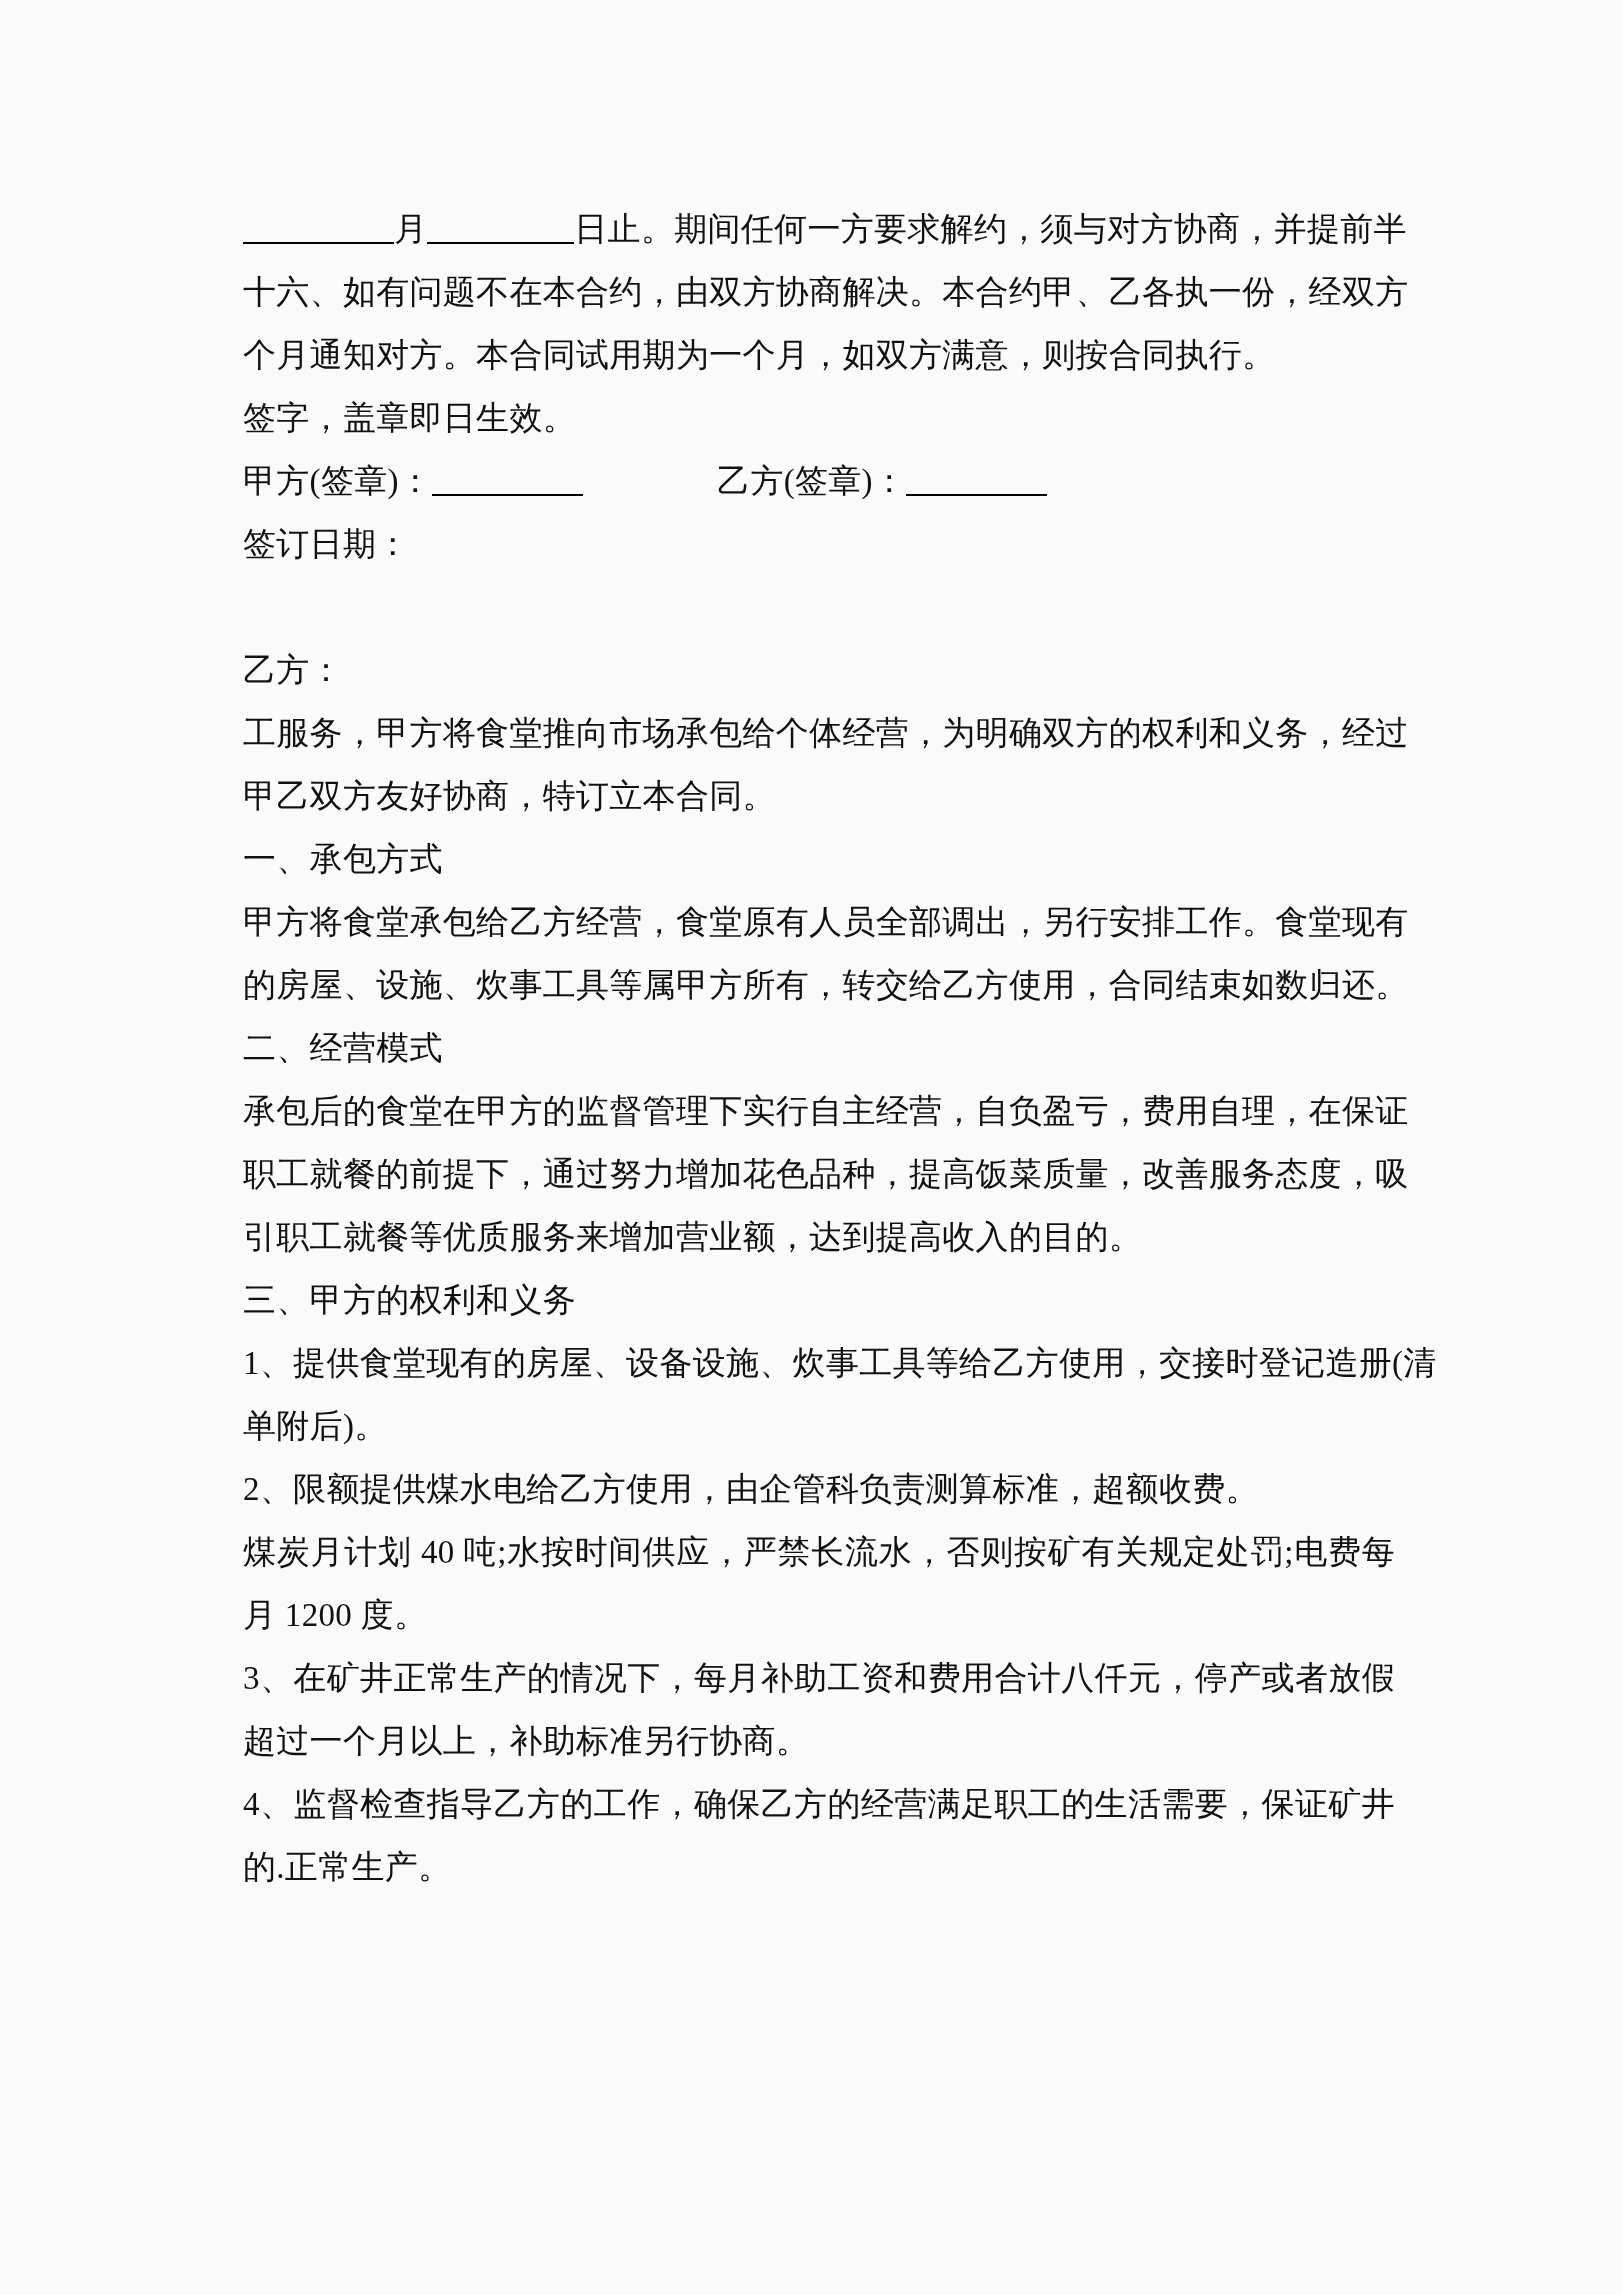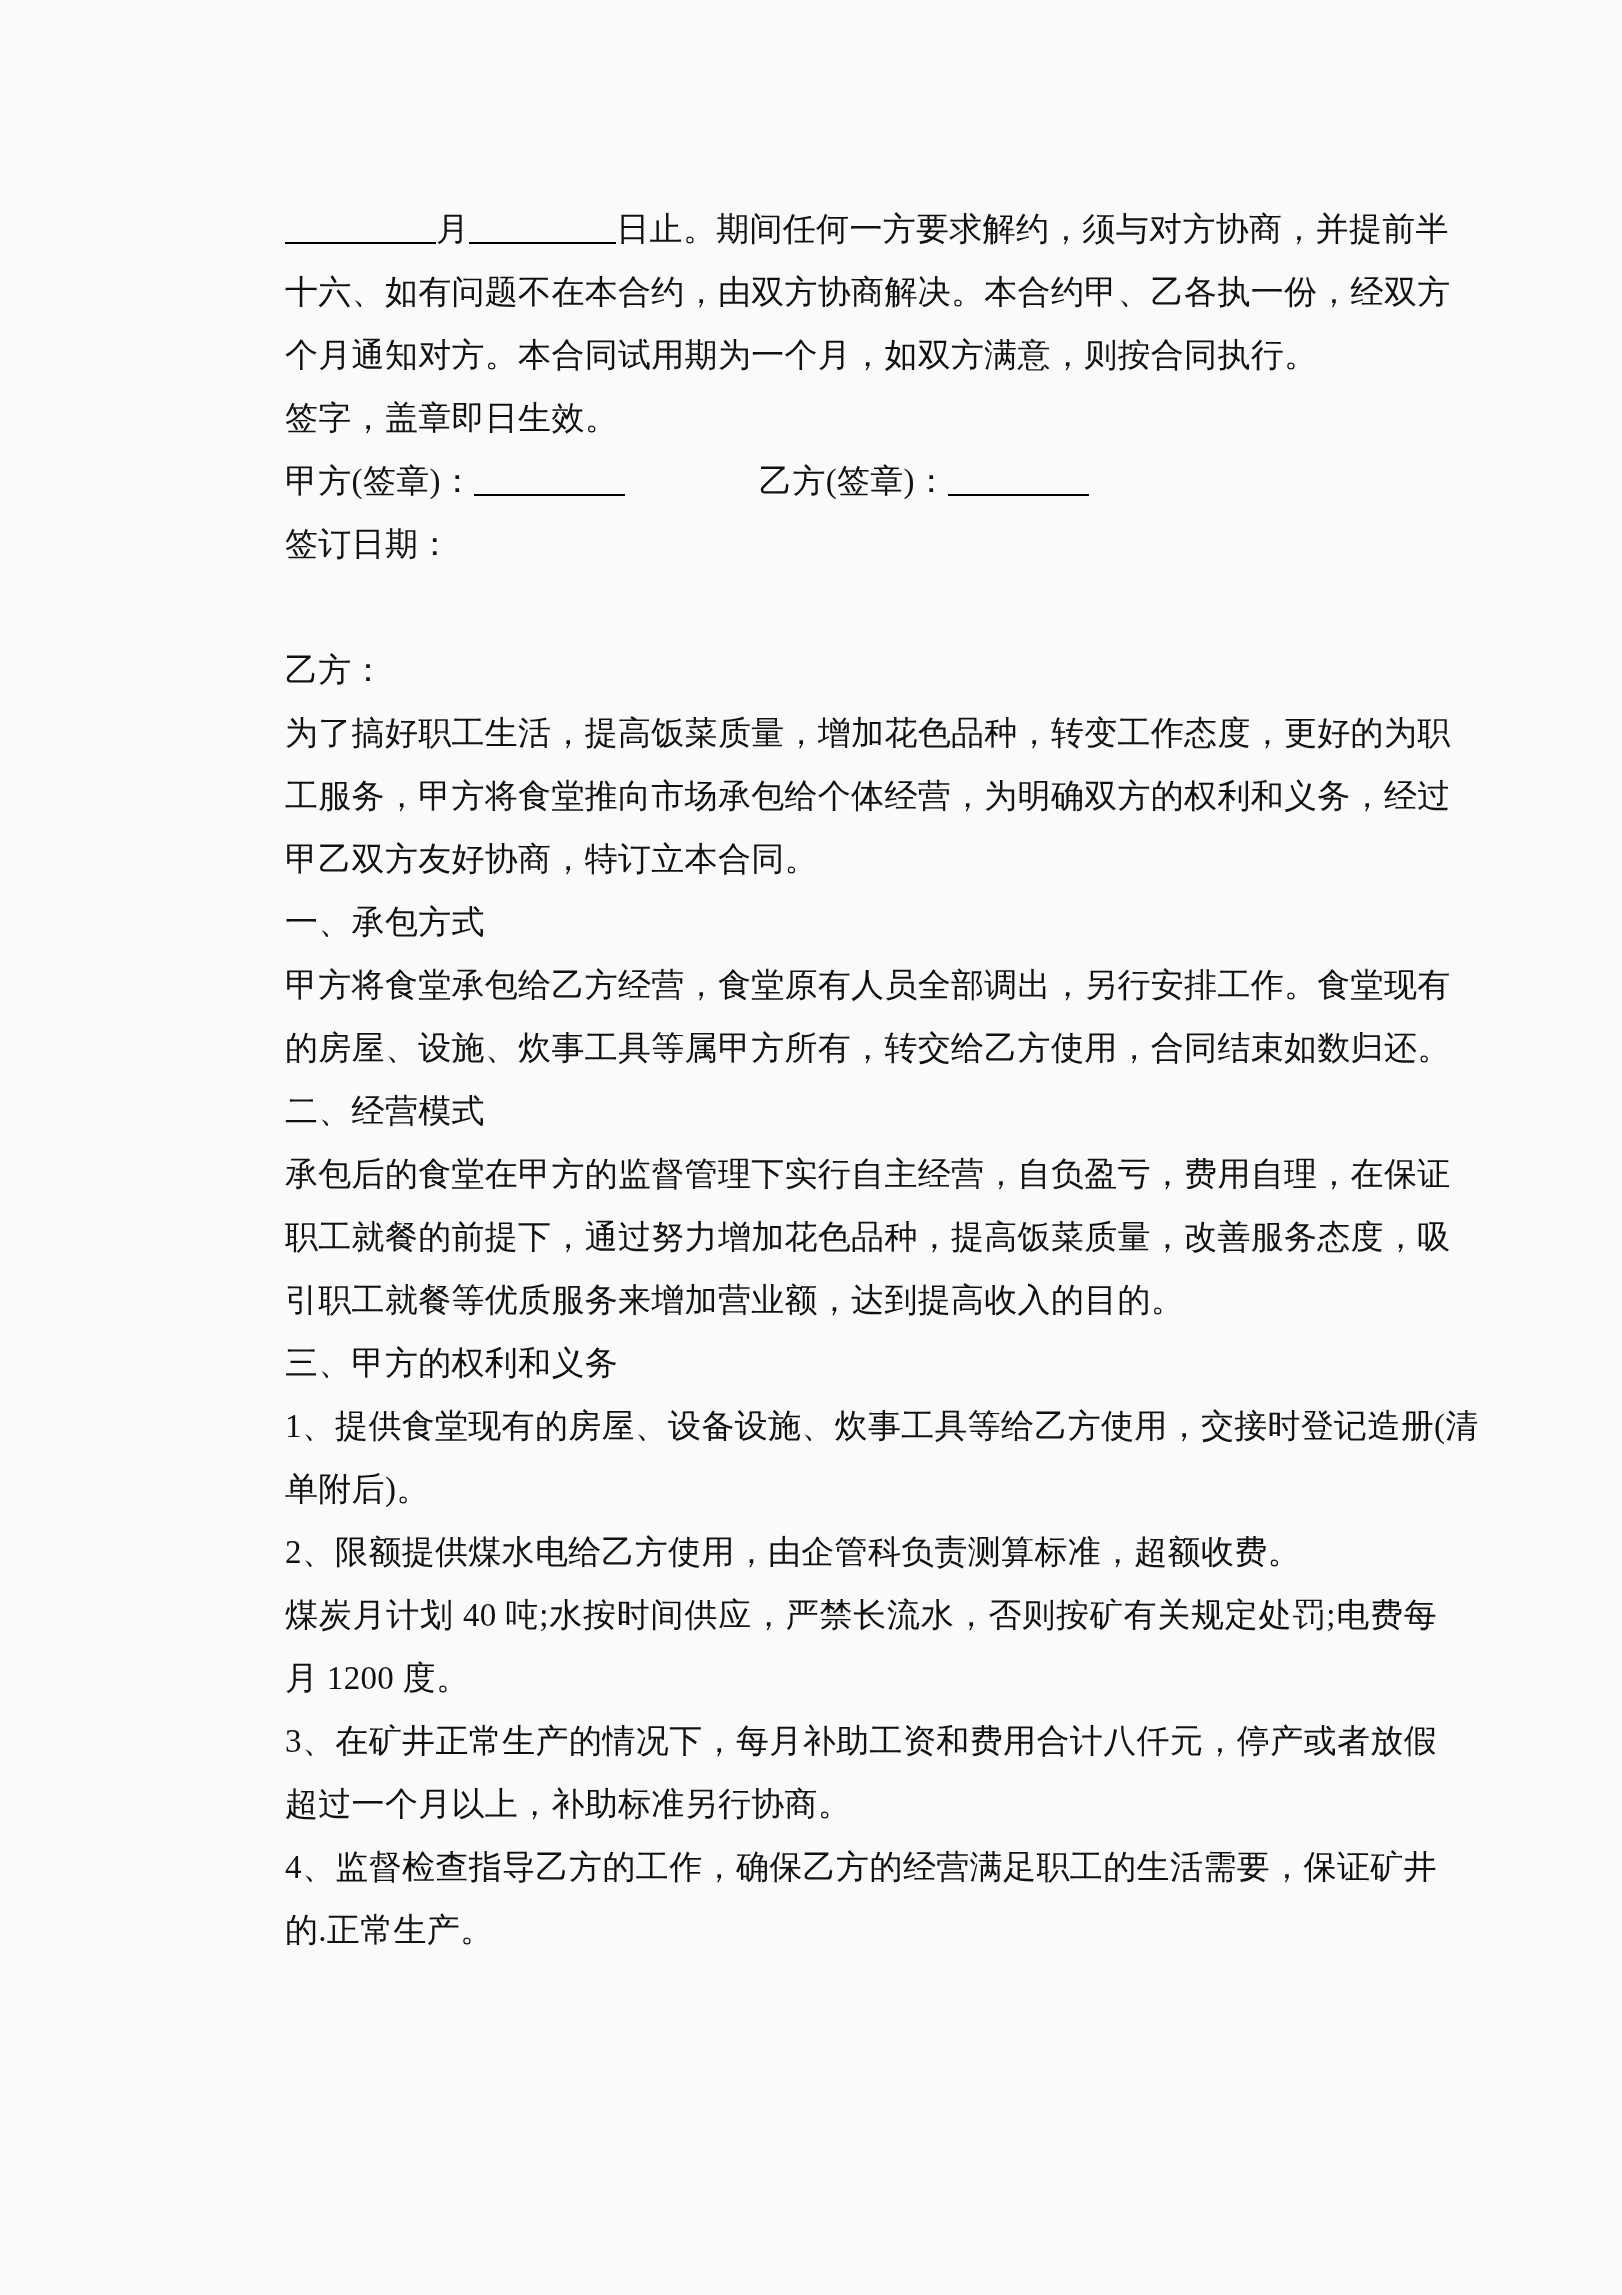--- a/index.html
+++ b/index.html
@@ -20,21 +20,20 @@
   }
   #doc {
     position: absolute;
     left: 243px;
     top: 198px;
     width: 1152px;
     font-family: "Liberation Serif", "DejaVu Serif", serif;
     font-size: 33px;
     line-height: 63px;
     color: #111111;
-    margin-left: 42px;
   }
   .line {
     height: 63px;
     white-space: nowrap;
   }
   .line.j {
     text-align: justify;
     text-align-last: justify;
   }
   .line.blank {
@@ -60,21 +59,20 @@
 <div id="page" style="background: rgb(250, 250, 250);">
   <div id="doc" style="color: rgb(17, 17, 17);">
       <div class="line j"><span class="u" style="width: 151px;"></span><span class="run">月</span><span class="u" style="width: 147px;"></span><span class="run">日止。期间任何一方要求解约，须与对方协商，并提前半</span></div>
       <div class="line j"><span class="run">十六、如有问题不在本合约，由双方协商解决。本合约甲、乙各执一份，经双方</span></div>
       <div class="line"><span class="run">个月通知对方。本合同试用期为一个月，如双方满意，则按合同执行。</span></div>
       <div class="line"><span class="run">签字，盖章即日生效。</span></div>
       <div class="line"><span class="run">甲方(签章)：</span><span class="u" style="width: 151px;"></span><span class="gap" style="width: 134px;"></span><span class="run">乙方(签章)：</span><span class="u" style="width: 141px;"></span></div>
       <div class="line"><span class="run">签订日期：</span></div>
       <div class="line blank"></div>
       <div class="line"><span class="run">乙方：</span></div>
-      <div class="line j"><span class="run">为了搞好职工生活，提高饭菜质量，增加花色品种，转变工作态度，更好的为职</span></div>
       <div class="line j"><span class="run">工服务，甲方将食堂推向市场承包给个体经营，为明确双方的权利和义务，经过</span></div>
       <div class="line"><span class="run">甲乙双方友好协商，特订立本合同。</span></div>
       <div class="line"><span class="run">一、承包方式</span></div>
       <div class="line j"><span class="run">甲方将食堂承包给乙方经营，食堂原有人员全部调出，另行安排工作。食堂现有</span></div>
       <div class="line j"><span class="run">的房屋、设施、炊事工具等属甲方所有，转交给乙方使用，合同结束如数归还。</span></div>
       <div class="line"><span class="run">二、经营模式</span></div>
       <div class="line j"><span class="run">承包后的食堂在甲方的监督管理下实行自主经营，自负盈亏，费用自理，在保证</span></div>
       <div class="line j"><span class="run">职工就餐的前提下，通过努力增加花色品种，提高饭菜质量，改善服务态度，吸</span></div>
       <div class="line"><span class="run">引职工就餐等优质服务来增加营业额，达到提高收入的目的。</span></div>
       <div class="line"><span class="run">三、甲方的权利和义务</span></div>

